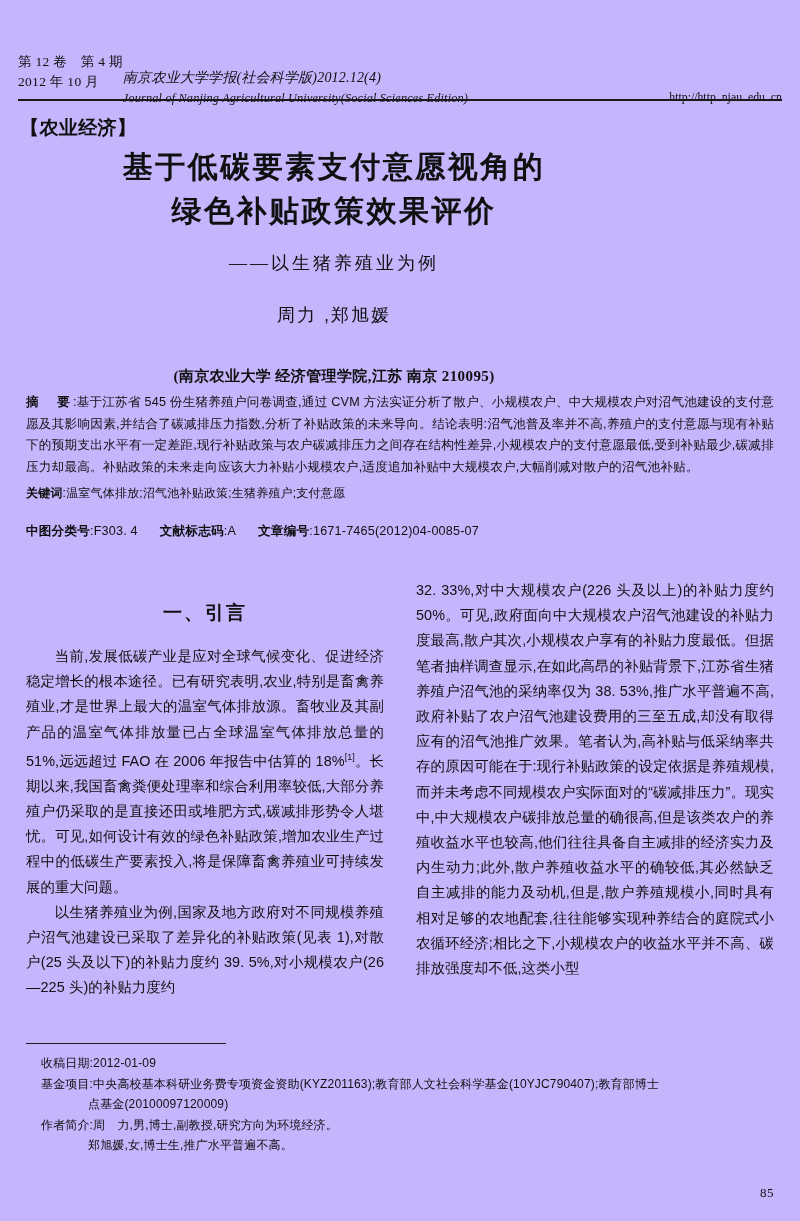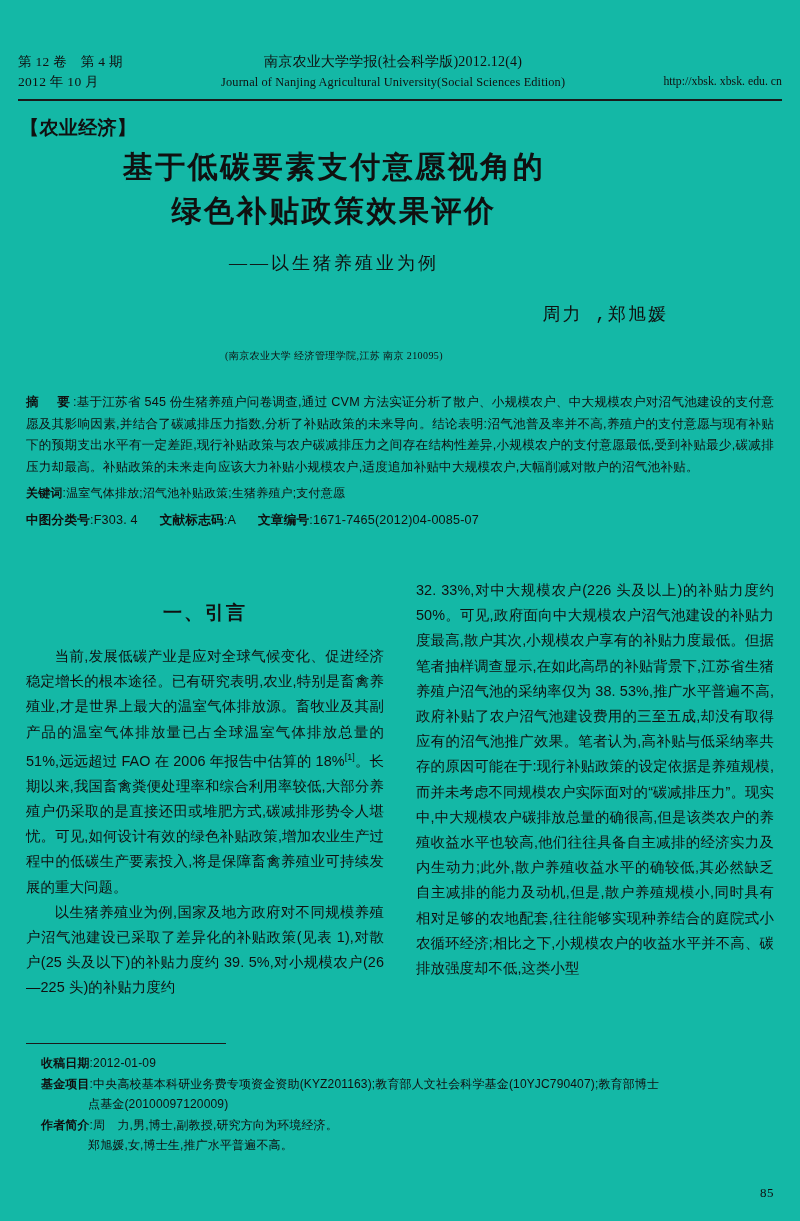--- a/index.html
+++ b/index.html
@@ -10,44 +10,44 @@
   }
   body {
     font-family: "Liberation Serif", "DejaVu Serif", serif;
     color: #101010;
   }
   #page {
     position: relative;
     width: 800px;
     height: 1221px;
     margin: 0 auto;
-    background: #14b8a6;
+    background: #c4b5fd;
     overflow: hidden;
   }
 
   
   .masthead {
     position: absolute;
     left: 18px;
     top: 52px;
     width: 764px;
     display: flex;
     align-items: flex-start;
     justify-content: space-between;
   }
   .mast-left {
     font-size: 13.5px;
     line-height: 20px;
     white-space: nowrap;
     letter-spacing: 0.3px;
   }
   .mast-center {
-    text-align: center;
     flex: 1;
-    margin-top: 0px;
+    margin-top: 16px;
+    font-style: italic;
   }
   .mast-cn {
     font-size: 14px;
     line-height: 20px;
     letter-spacing: 0.2px;
     white-space: nowrap;
   }
   .mast-en {
     font-size: 12.3px;
     line-height: 20px;
@@ -102,28 +102,28 @@
     line-height: 26px;
     letter-spacing: 3px;
     font-family: "Liberation Serif", "DejaVu Serif", serif;
     text-align: center;
   }
   .authors {
     margin-top: 26px;
     font-size: 18px;
     line-height: 26px;
     letter-spacing: 2px;
-    font-family: Liberation Mono, monospace;
-    text-align: right;
+    font-family: Liberation Sans, sans-serif;
   }
   .affiliation {
-    margin-top: 18px;
-    font-size: 10px;
+    margin-top: 38px;
+    font-size: 15px;
     line-height: 20px;
     letter-spacing: 0.4px;
+    font-weight: bold;
   }
 
   
   .abstract-wrap {
     position: absolute;
     left: 26px;
     top: 392px;
     width: 748px;
   }
   .abs-para {
@@ -140,21 +140,21 @@
   }
   .kw-line {
     margin-top: 5px;
     font-size: 12px;
     line-height: 21.5px;
     letter-spacing: 0.2px;
     font-family: "Liberation Sans", "DejaVu Sans", sans-serif;
   }
   .kw-line b { font-weight: 700; }
   .meta-line {
-    margin-top: 5px;
+    margin-top: 16px;
     font-size: 12.6px;
     line-height: 21.5px;
     letter-spacing: 0.2px;
     font-family: "Liberation Sans", "DejaVu Sans", sans-serif;
   }
   .meta-line b { font-weight: 700; }
   .meta-gap { display: inline-block; width: 22px; }
 
   
   .body-cols {
@@ -203,21 +203,21 @@
     position: absolute;
     left: 26px;
     top: 1053px;
     width: 752px;
     font-size: 12px;
     line-height: 20.5px;
     letter-spacing: 0.15px;
     font-family: "Liberation Sans", "DejaVu Sans", sans-serif;
   }
   .fn-row { display: block; }
-  .fn-label { font-weight: 700; padding-left: 15px; }
+  .fn-label { font-weight: 400; padding-left: 15px; }
   .fn-hang {
     display: block;
     padding-left: 62px;
   }
 
   
   .page-no {
     position: absolute;
     right: 26px;
     bottom: 20px;
@@ -232,21 +232,21 @@
 
   <div class="masthead">
     <div class="mast-left">
       <div>第 12 卷　第 4 期</div>
       <div>2012 年 10 月</div>
     </div>
     <div class="mast-center">
       <div class="mast-cn">南京农业大学学报(社会科学版)2012.12(4)</div>
       <div class="mast-en">Journal of Nanjing Agricultural University(Social Sciences Edition)</div>
     </div>
-    <div class="mast-right">http://xbsk. xbsk. edu. cn</div>
+    <div class="mast-right">http://http. njau. edu. cn</div>
   </div>
   <div class="rule-top"></div>
 
   <div class="category">【农业经济】</div>
 
   <div class="title-block">
     <div class="title-line">基于低碳要素支付意愿视角的</div>
     <div class="title-line">绿色补贴政策效果评价</div>
     <div class="subtitle">——以生猪养殖业为例</div>
     <div class="authors">周力 ,郑旭媛</div>

